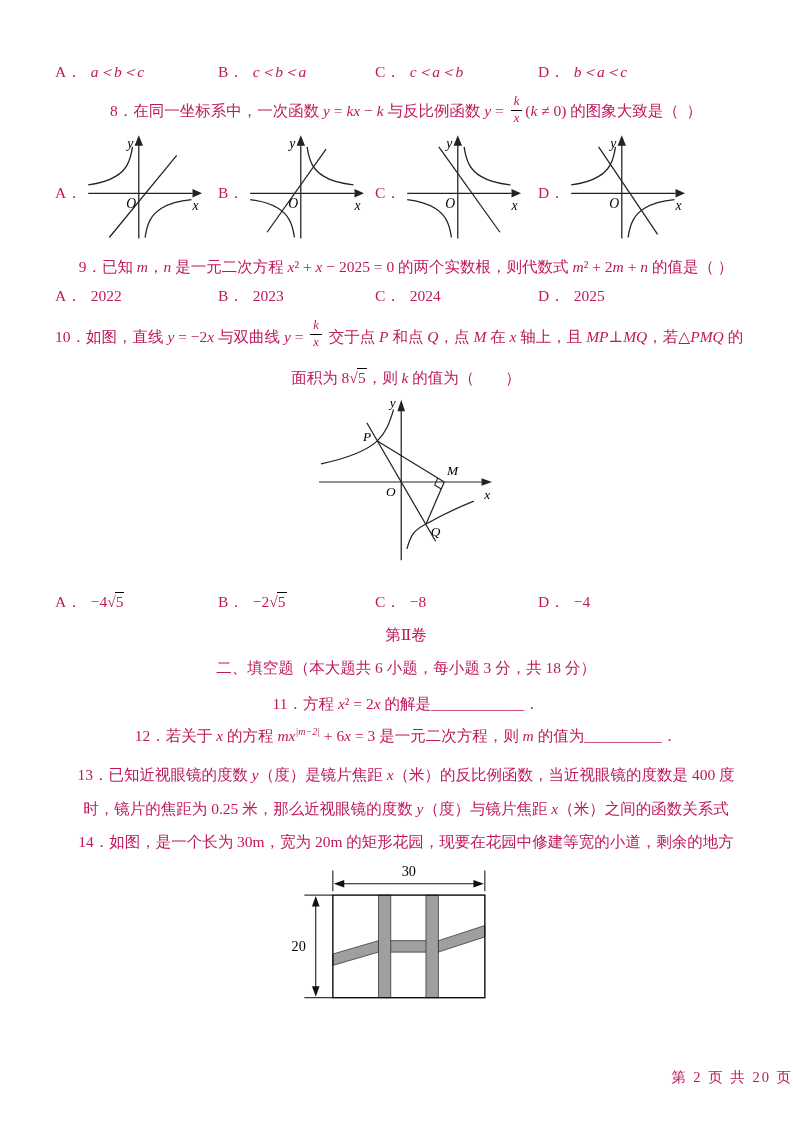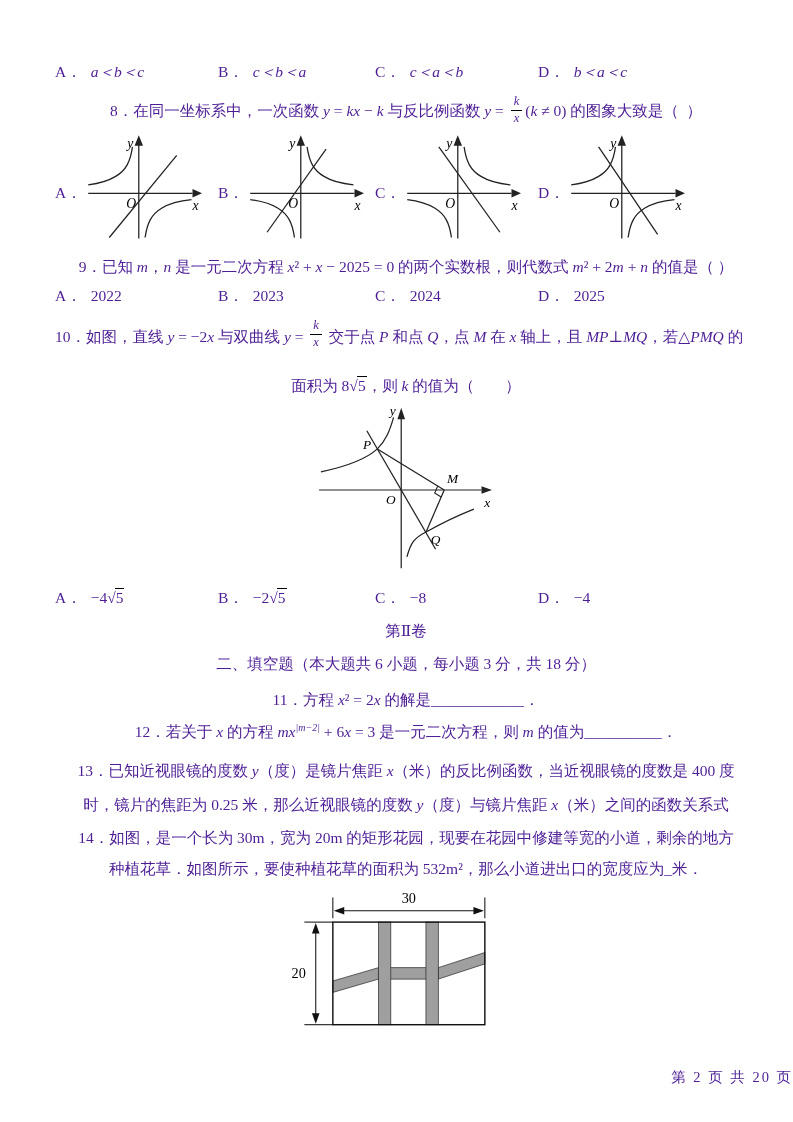--- a/index.html
+++ b/index.html
@@ -4,21 +4,21 @@
 <style>
   html,body{margin:0;padding:0;background:#e8e8e8;}
   .page{
     position:relative;
     width:793px;height:1122px;
     margin:0 auto;
     background:#ffffff;
     box-sizing:border-box;
     padding:62px 36px 0 55px;
     font-family:"Liberation Serif","DejaVu Serif",serif;
-    font-size:15.5px;color:#4c1d95;
+    font-size:15.5px;color:#be185d;
     overflow:hidden;
   }
   i{font-family:"Liberation Serif","DejaVu Serif",serif;}
   .qline{line-height:25px;white-space:pre-wrap;text-align:center;}
   .opt-row{display:grid;grid-template-columns:163px 157px 163px 1fr;align-items:baseline;white-space:pre-wrap;}
   .opt-label{margin-right:9px;}
   .frac{display:inline-flex;flex-direction:column;align-items:center;vertical-align:middle;line-height:1.1;font-size:12.5px;margin:0 3px;transform:translateY(-2px);}
   .frac .num{font-style:italic;padding:0 3px 1px 3px;}
   .frac .den{font-style:italic;border-top:1px solid #000;padding:1px 3px 0 3px;}
   sup.expo{font-size:10px;font-style:italic;vertical-align:super;line-height:0;}
@@ -124,21 +124,21 @@
 
   <div class="qline" style="margin-top:12px;">9．已知 <i>m</i>，<i>n</i> 是一元二次方程 <i>x</i>² + <i>x</i> − 2025 = 0 的两个实数根，则代数式 <i>m</i>² + 2<i>m</i> + <i>n</i> 的值是（ ）</div>
   <div class="opt-row" style="margin-top:7px;">
     <span class="opt"><span class="opt-label">A．</span><span>2022</span></span>
     <span class="opt"><span class="opt-label">B．</span><span>2023</span></span>
     <span class="opt"><span class="opt-label">C．</span><span>2024</span></span>
     <span class="opt"><span class="opt-label">D．</span><span>2025</span></span>
   </div>
 
   <div class="qline" style="margin-top:10px;min-height:40px;display:flex;align-items:center;flex-wrap:wrap;">10．如图，直线 <i>y</i> = −2<i>x</i> 与双曲线 <i>y</i> = <span class="frac"><span class="num">k</span><span class="den">x</span></span> 交于点 <i>P</i> 和点 <i>Q</i>，点 <i>M</i> 在 <i>x</i> 轴上，且 <i>MP</i>⊥<i>MQ</i>，若△<i>PMQ</i> 的</div>
-  <div class="qline" style="margin-top:16px;">面积为 <span class="sqrt">8<span class="rt">√</span><span class="rad">5</span></span>，则 <i>k</i> 的值为（　　）</div>
+  <div class="qline" style="margin-top:8px;">面积为 <span class="sqrt">8<span class="rt">√</span><span class="rad">5</span></span>，则 <i>k</i> 的值为（　　）</div>
 
   <div class="fig-center" style="margin-top:6px;">
     <svg width="210" height="172" viewBox="0 0 210 180">
       <g stroke="#222" stroke-width="1.3" fill="none">
         <path d="M14,90 H184"></path>
         <path d="M100,172 V14"></path>
         <path d="M92,14 C88,28 84,38 75,47 C62,59 40,66 16,71"></path>
         <path d="M106,160 C110,145 114,140 126,134 C140,126 156,118 176,110"></path>
         <path d="M64,28 L136,152"></path>
         <path d="M75,47 L145,90"></path>
@@ -149,38 +149,37 @@
       <polygon points="96,16 100,4 104,16" fill="#222"></polygon>
       <text x="88" y="12" font-size="14" font-style="italic">y</text>
       <text x="187" y="108" font-size="14" font-style="italic">x</text>
       <text x="84" y="105" font-size="14" font-style="italic">O</text>
       <text x="60" y="47" font-size="14" font-style="italic">P</text>
       <text x="148" y="83" font-size="14" font-style="italic">M</text>
       <text x="131" y="147" font-size="14" font-style="italic">Q</text>
     </svg>
   </div>
 
-  <div class="opt-row" style="margin-top:8px;">
+  <div class="opt-row" style="margin-top:20px;">
     <span class="opt"><span class="opt-label">A．</span><span><span class="sqrt">−4<span class="rt">√</span><span class="rad">5</span></span></span></span>
     <span class="opt"><span class="opt-label">B．</span><span><span class="sqrt">−2<span class="rt">√</span><span class="rad">5</span></span></span></span>
     <span class="opt"><span class="opt-label">C．</span><span>−8</span></span>
     <span class="opt"><span class="opt-label">D．</span><span>−4</span></span>
   </div>
 
   <div class="center qline" style="margin-top:9px;">第Ⅱ卷</div>
 
   <div class="qline" style="margin-top:8px;">二、填空题（本大题共 6 小题，每小题 3 分，共 18 分）</div>
 
   <div class="qline" style="margin-top:11px;">11．方程 <i>x</i>² = 2<i>x</i> 的解是____________．</div>
   <div class="qline" style="margin-top:7px;">12．若关于 <i>x</i> 的方程 <i>mx</i><sup class="expo">|m−2|</sup> + 6<i>x</i> = 3 是一元二次方程，则 <i>m</i> 的值为__________．</div>
   <div class="qline" style="margin-top:10px;line-height:34px;">13．已知近视眼镜的度数 <i>y</i>（度）是镜片焦距 <i>x</i>（米）的反比例函数，当近视眼镜的度数是 400 度</div>
   <div class="qline" style="line-height:34px;">时，镜片的焦距为 0.25 米，那么近视眼镜的度数 <i>y</i>（度）与镜片焦距 <i>x</i>（米）之间的函数关系式</div>
 
   <div class="qline" style="margin-top:0px;line-height:31px;">14．如图，是一个长为 30m，宽为 20m 的矩形花园，现要在花园中修建等宽的小道，剩余的地方</div>
-  <div class="qline" style="line-height:31px;">种植花草．如图所示，要使种植花草的面积为 532m²，那么小道进出口的宽度应为_米．</div>
 
   <div class="fig-center" style="margin-top:2px;">
     <svg width="270" height="152" viewBox="0 0 270 160">
 
       <g fill="#9f9f9f" stroke="#333" stroke-width="0.8">
         <polygon points="58,100 106,86 106,98 58,112"></polygon>
         <rect x="106" y="86" width="63" height="12"></rect>
         <polygon points="169,86 218,70 218,82 169,98"></polygon>
         <rect x="106" y="38" width="13" height="108"></rect>
         <rect x="156" y="38" width="13" height="108"></rect>

